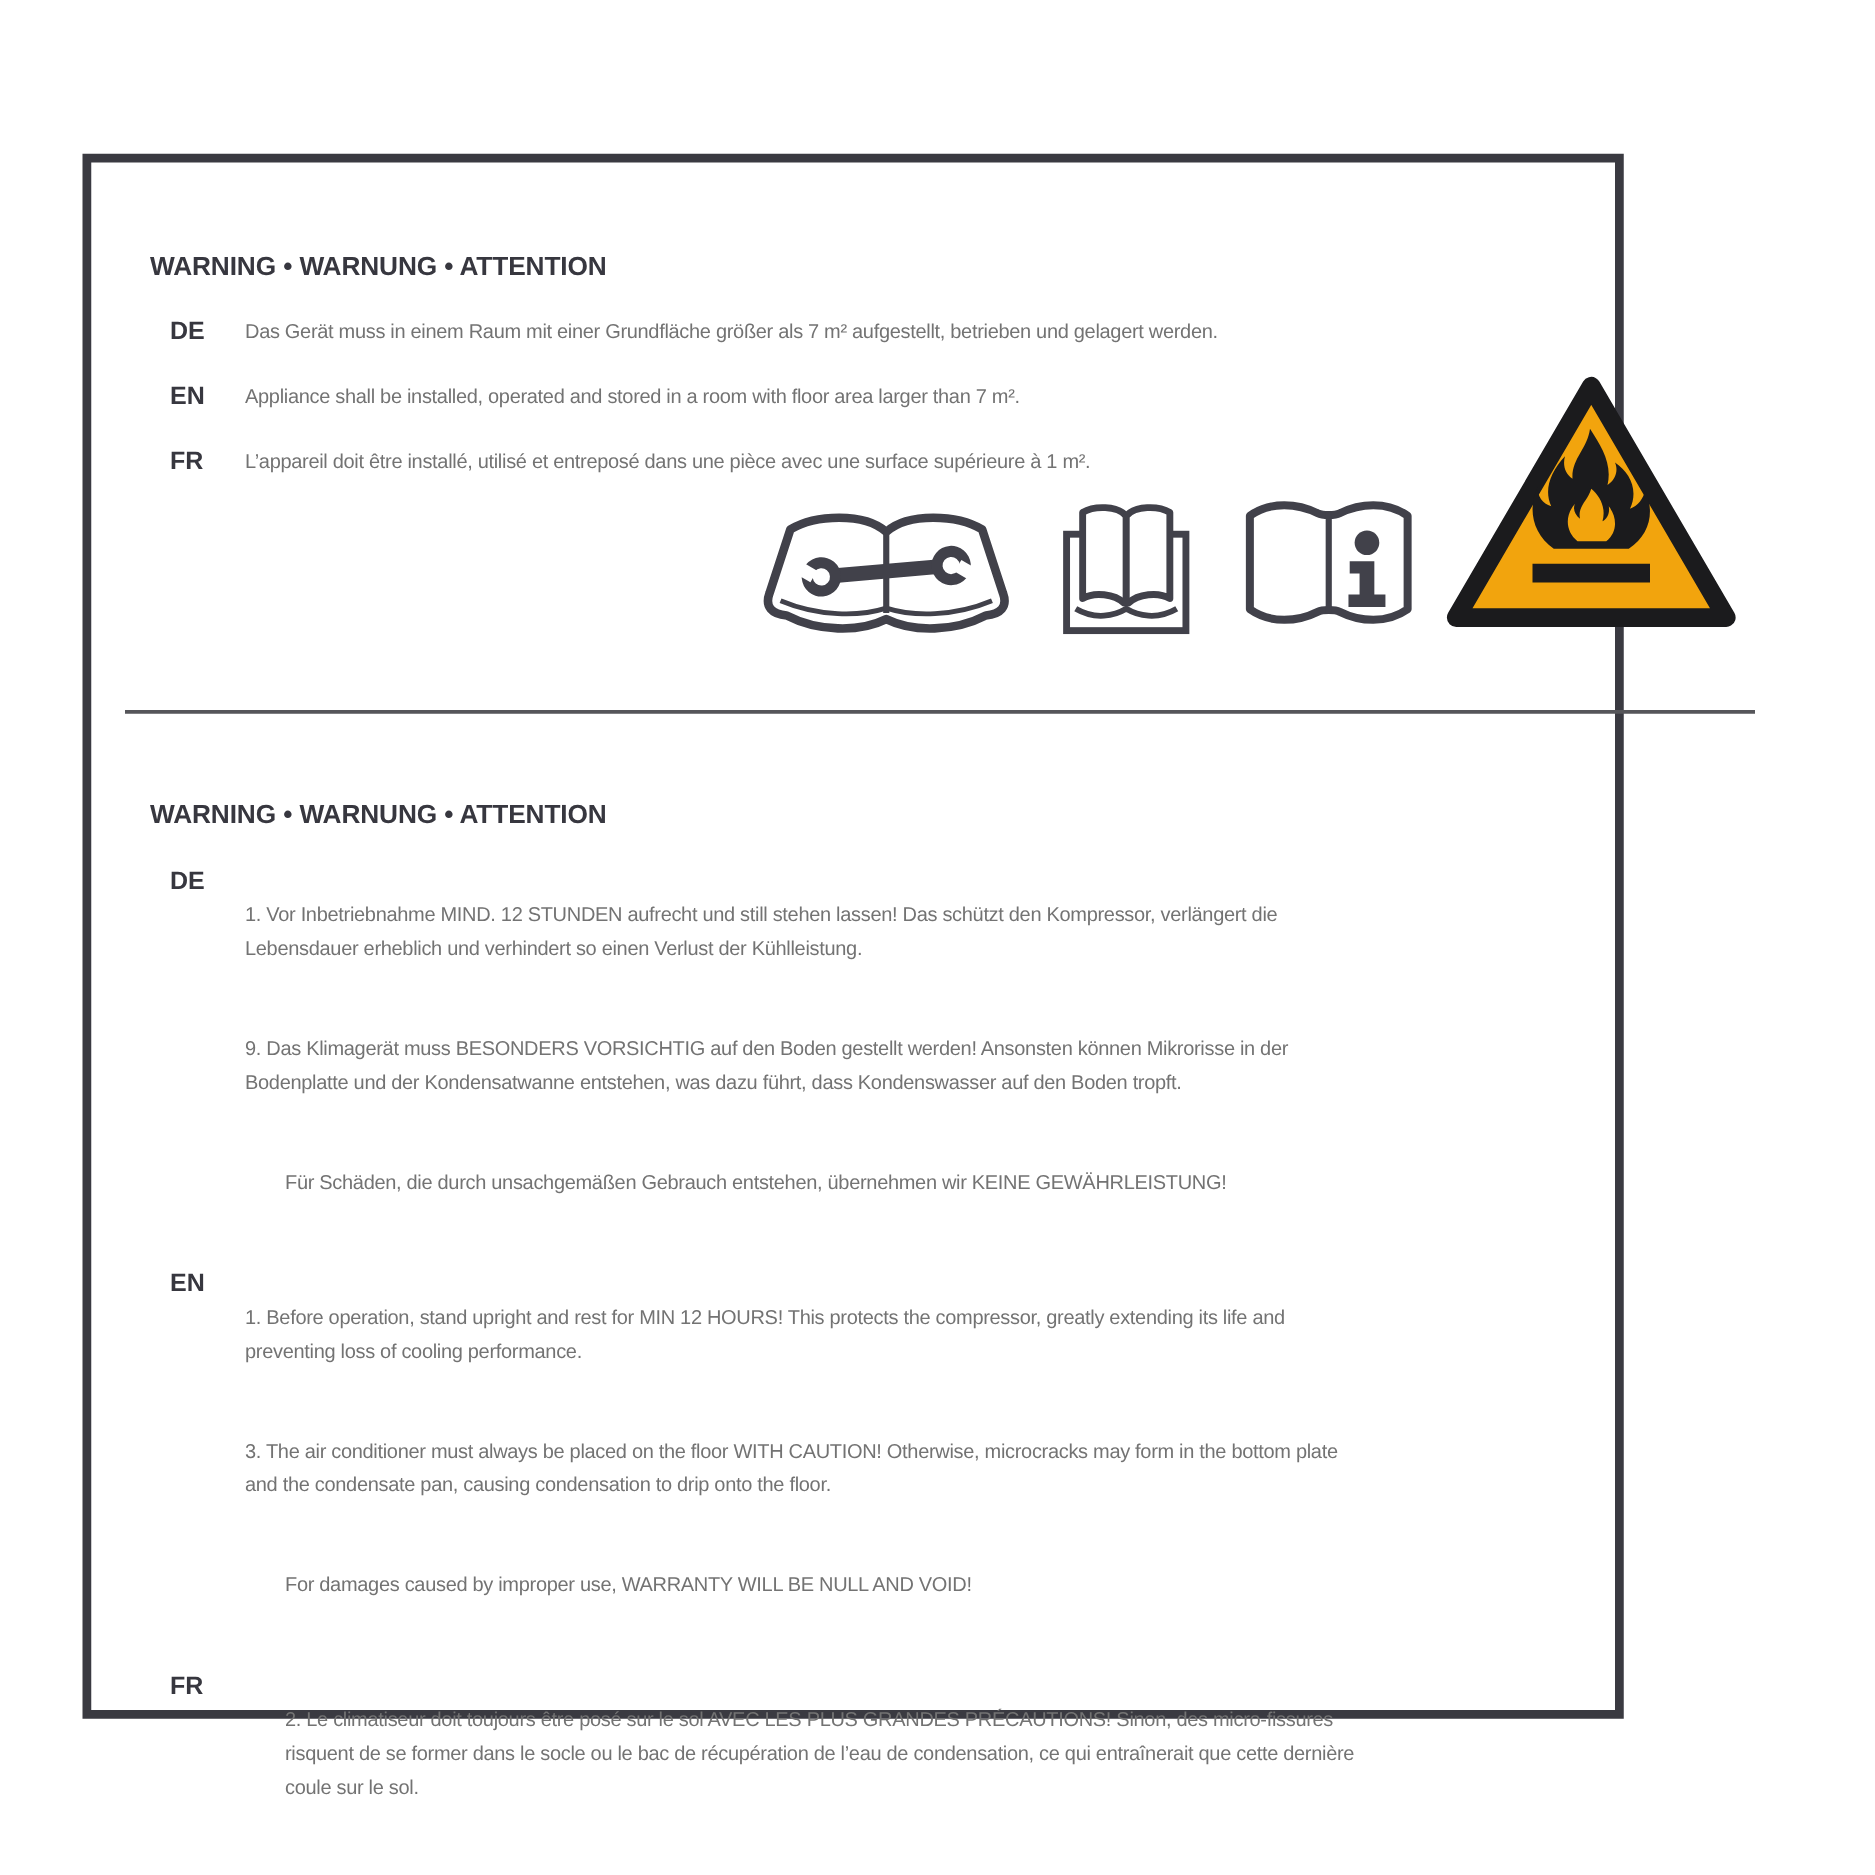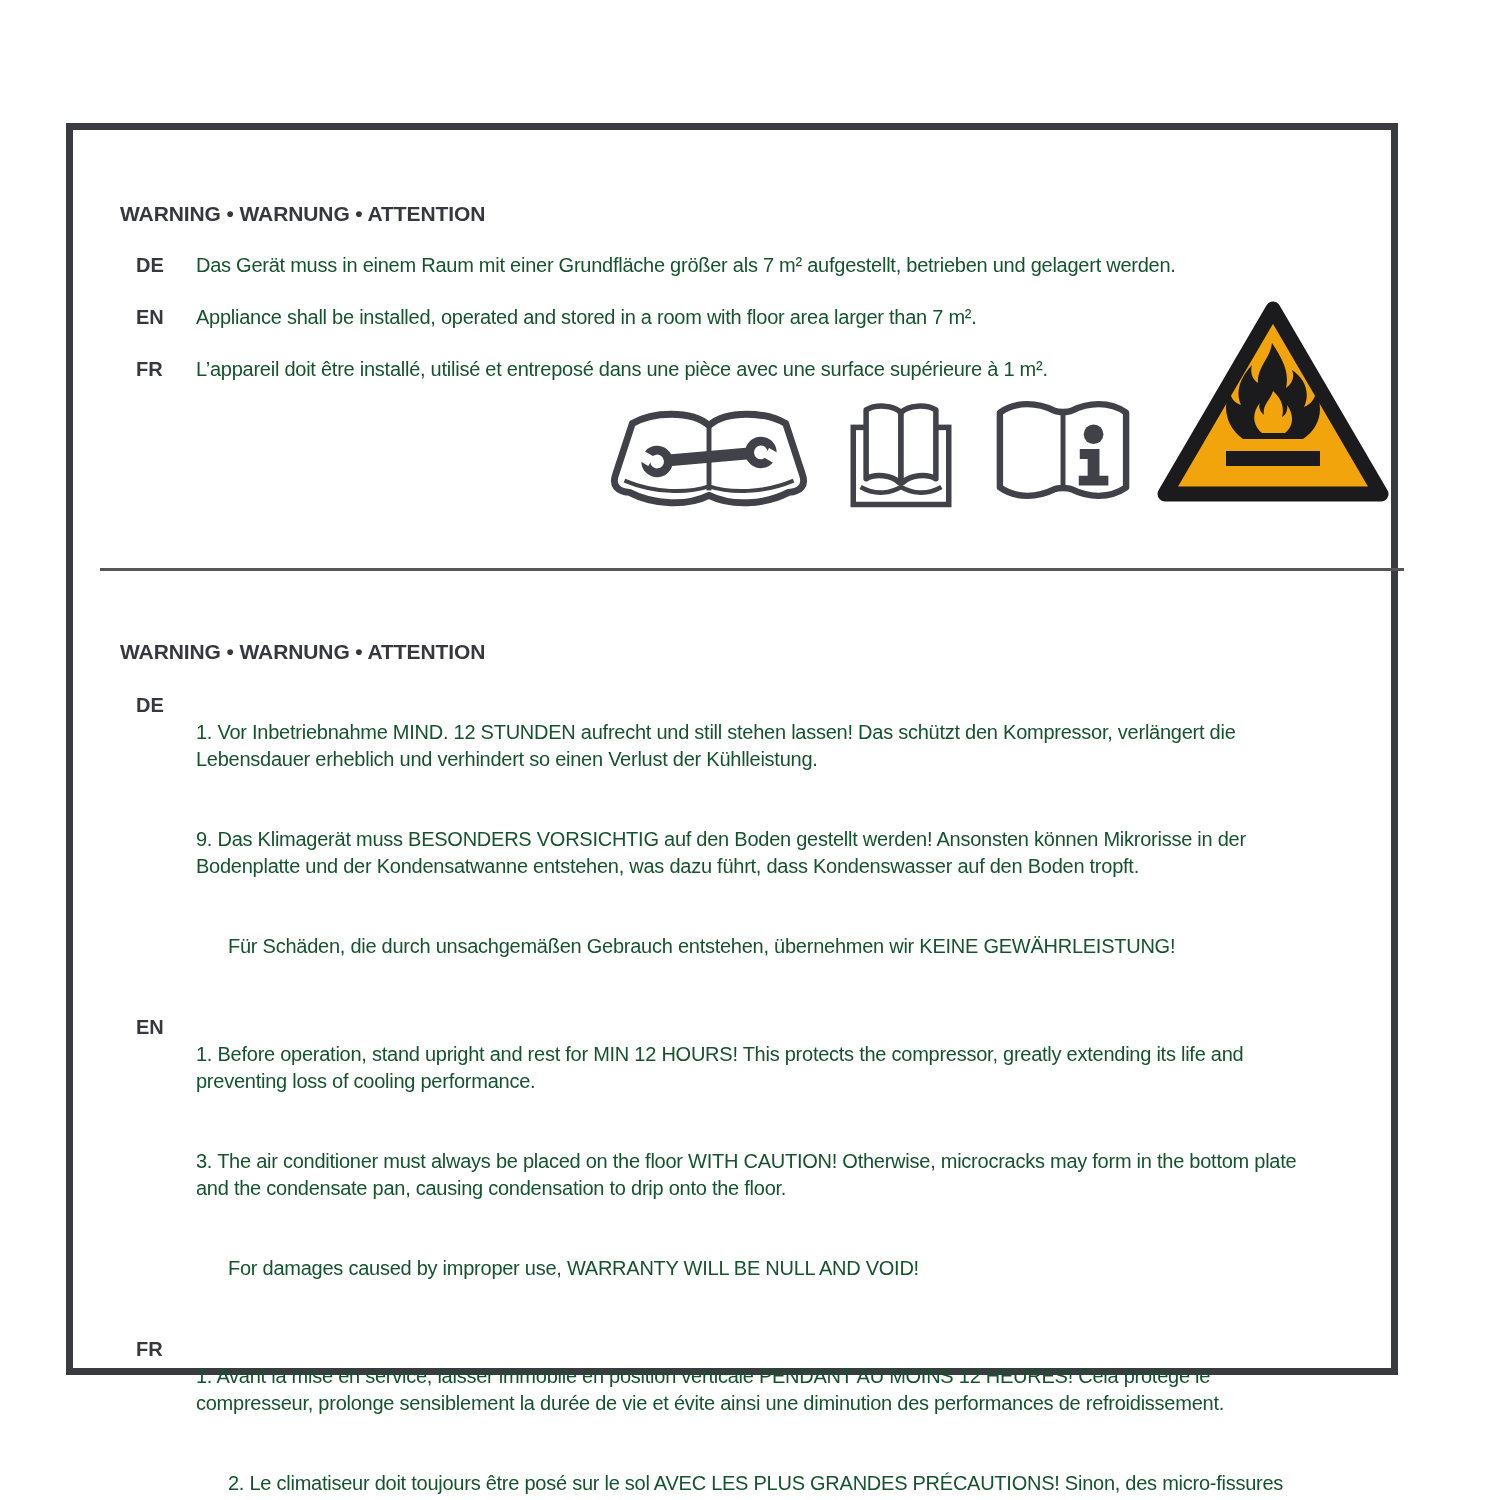--- a/index.html
+++ b/index.html
@@ -2,36 +2,36 @@
 <html><head>
 <meta charset="utf-8">
 <style>
   html,body{margin:0;padding:0;}
   body{
     width:1500px;height:1500px;position:relative;background:#ffffff;
     font-family:"Liberation Sans", sans-serif;color:#44444c;
     -webkit-font-smoothing:antialiased;
   }
   .frame{
-    position:absolute;left:66px;top:123px;width:1332px;height:1252px;
+    position:absolute;left:66px;top:123px;width:1233px;height:1252px;
     border:7px solid #3a3a41;box-sizing:border-box;background:#ffffff;
   }
   .sec-heading{
     font-size:21px;font-weight:bold;color:#37373f;letter-spacing:-0.1px;
     line-height:27px;
   }
   
   .section1{position:absolute;left:47px;top:70px;width:1290px;}
   .s1-rows{margin-top:25px;}
   .lang-row{display:flex;margin-bottom:25px;}
   .lang-label{
     flex:0 0 60px;font-weight:bold;color:#37373f;font-size:20px;line-height:27px;margin-left:16px;
   }
   .lang-text{
-    flex:1;font-size:20px;line-height:27px;letter-spacing:-0.25px;color:#14532d;
+    flex:1;font-size:16px;line-height:27px;letter-spacing:-0.25px;color:#737373;
     white-space:pre-line;
   }
   
   .icon{position:absolute;}
   .icon svg{display:block;width:100%;height:100%;}
   .ic-service{left:527px;top:266px;width:218px;height:118px;}
   .ic-open   {left:772px;top:268px;width:112px;height:112px;}
   .ic-info   {left:920px;top:262px;width:140px;height:118px;}
   .ic-flame  {left:1079px;top:163px;width:242px;height:218px;}
   
@@ -136,22 +136,20 @@
 preventing loss of cooling performance.</p>
           <p>3. The air conditioner must always be placed on the floor WITH CAUTION! Otherwise, microcracks may form in the bottom plate
 and the condensate pan, causing condensation to drip onto the floor.</p>
           <p>For damages caused by improper use, WARRANTY WILL BE NULL AND VOID!</p>
         </div>
       </div>
 
       <div class="lang-block">
         <div class="lang-label">FR</div>
         <div class="lang-text">
-          <p>1. Avant la mise en service, laisser immobile en position verticale PENDANT AU MOINS 12 HEURES! Cela protège le
-compresseur, prolonge sensiblement la durée de vie et évite ainsi une diminution des performances de refroidissement.</p>
           <p>2. Le climatiseur doit toujours être posé sur le sol AVEC LES PLUS GRANDES PRÉCAUTIONS! Sinon, des micro-fissures
 risquent de se former dans le socle ou le bac de récupération de l’eau de condensation, ce qui entraînerait que cette dernière
 coule sur le sol.</p>
           
         </div>
       </div>
 
     </div>
   </div>
 

